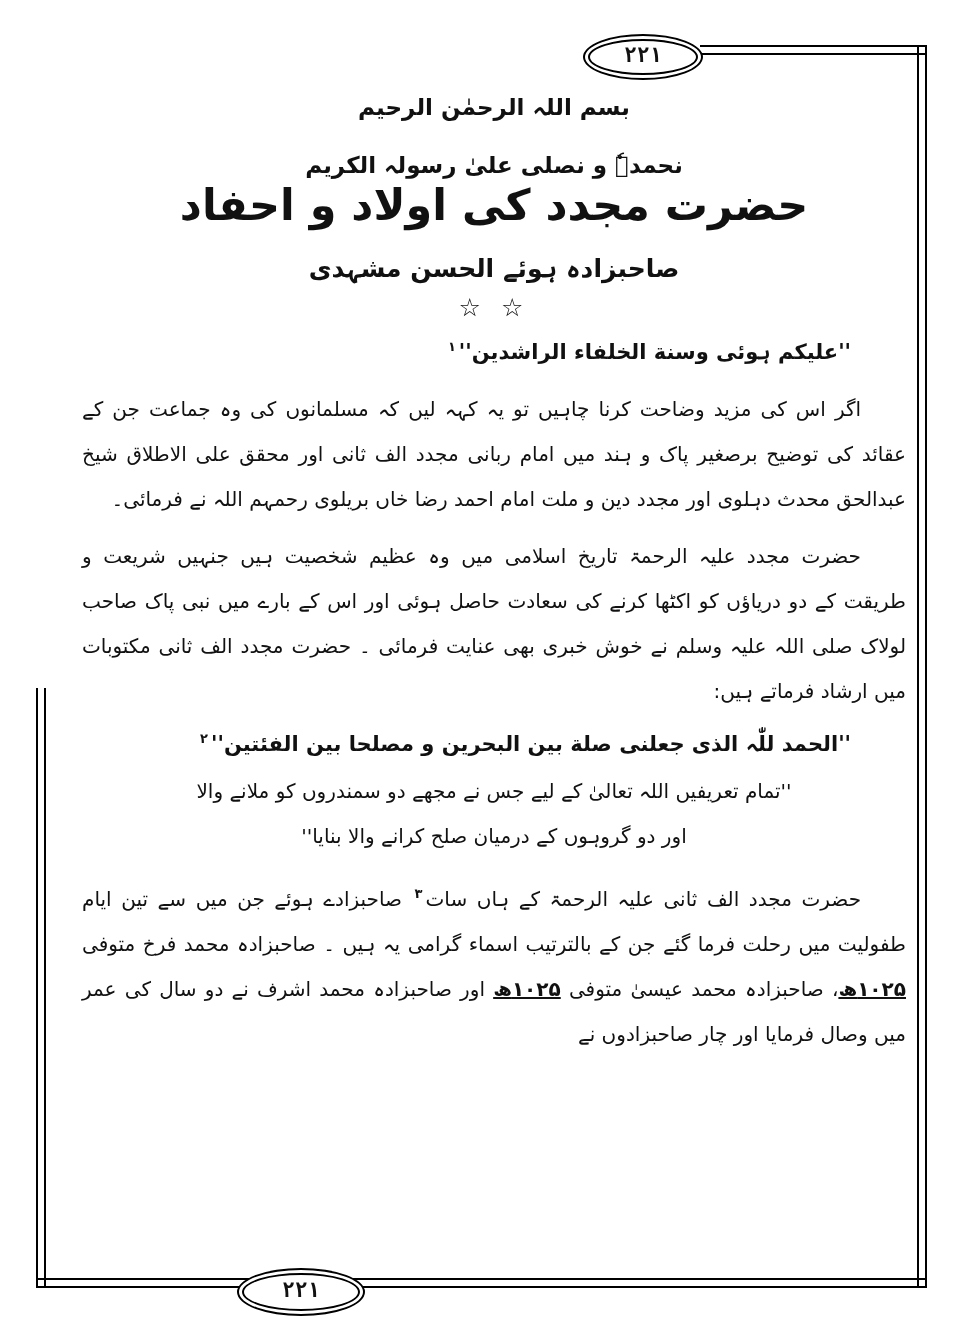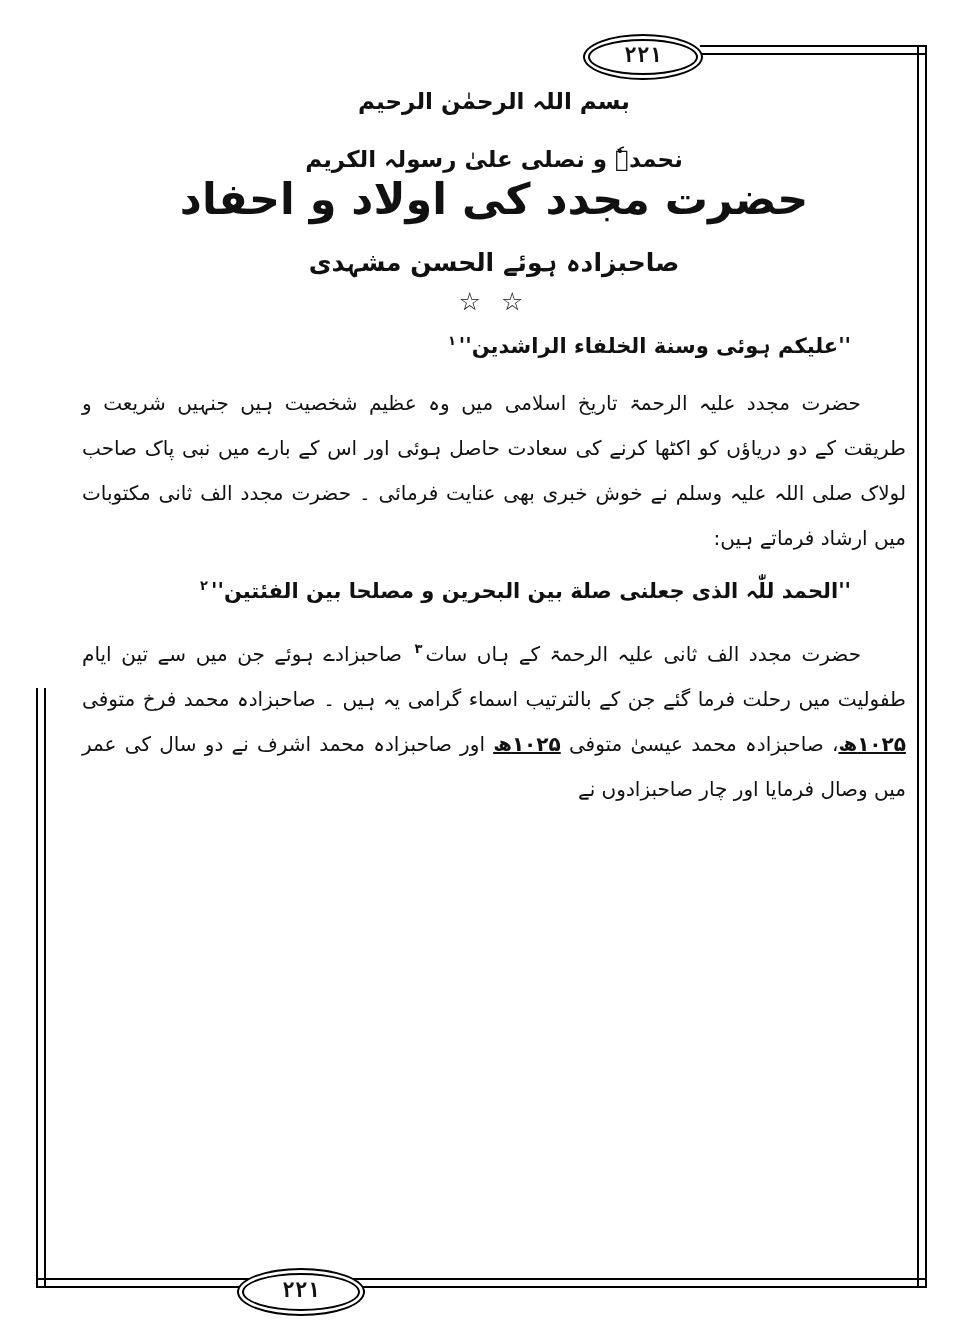--- a/index.html
+++ b/index.html
@@ -27,21 +27,21 @@
   .oval-inner {
     width:100%; height:100%; border:2px solid #000; border-radius:50%;
     display:flex; align-items:center; justify-content:center;
   }
   .oval-top    { left:583px; top:34px;   width:120px; height:46px; }
   .oval-bottom { left:237px; top:1268px; width:128px; height:48px; }
   .pg-num { font-size:21px; font-weight:bold; direction:rtl; line-height:1; padding-bottom:2px; }
 
   
   .content {
-    position:absolute; top:88px; right:54px; width:824px;
+    position:absolute; top:94px; right:54px; width:824px;
     direction:rtl; unicode-bidi:embed;
   }
   .bismillah { text-align:center; font-size:23px; font-weight:bold; }
   .hamd      { text-align:center; font-size:23px; font-weight:bold; margin-top:32px; }
   .title     { text-align:center; font-size:43px; font-weight:bold; line-height:1.3; }
   .t1 { margin-top:32px; }
   .t2 { }
   .byline { text-align:center; font-size:25px; font-weight:bold; margin-top:20px; }
   .stars  { text-align:center; font-size:25px; margin-top:10px; letter-spacing:6px; }
 
@@ -87,22 +87,24 @@
     <div class="hamd">نحمدہٗ و نصلی علیٰ رسولہ الکریم</div>
 
     <div class="title t2">حضرت مجدد کی اولاد و احفاد</div>
 
     <div class="byline">صاحبزادہ ہوئے الحسن مشہدی</div>
     <div class="stars">☆ ☆</div>
 
 
     <div class="quote"><span>''علیکم ہوئی وسنة الخلفاء الراشدین''</span><sup class="fn">۱</sup></div>
 
+    <p class="para">اگر اس کی مزید وضاحت کرنا چاہیں تو یہ کہہ لیں کہ مسلمانوں کی وہ جماعت جن کے عقائد کی توضیح برصغیر پاک و ہند میں امام ربانی مجدد الف ثانی اور محقق علی الاطلاق شیخ عبدالحق محدث دہلوی اور مجدد دین و ملت امام احمد رضا خاں بریلوی رحمہم اللہ نے فرمائی۔</p>
 
     <p class="para">حضرت مجدد علیہ الرحمۃ تاریخ اسلامی میں وہ عظیم شخصیت ہیں جنہیں شریعت و طریقت کے دو دریاؤں کو اکٹھا کرنے کی سعادت حاصل ہوئی اور اس کے بارے میں نبی پاک صاحب لولاک صلی اللہ علیہ وسلم نے خوش خبری بھی عنایت فرمائی ۔ حضرت مجدد الف ثانی مکتوبات میں ارشاد فرماتے ہیں:</p>
 
     <div class="quote"><span>''الحمد للّٰہ الذی جعلنی صلة بین البحرین و مصلحا بین الفئتین''</span><sup class="fn">۲</sup></div>
 
+    <div class="translation">''تمام تعریفیں اللہ تعالیٰ کے لیے جس نے مجھے دو سمندروں کو ملانے والا اور دو گروہوں کے درمیان صلح کرانے والا بنایا''</div>
 
     <p class="para"><span>حضرت مجدد الف ثانی علیہ الرحمۃ کے ہاں سات</span><sup class="fn">۳</sup><span> صاحبزادے ہوئے جن میں سے تین ایام طفولیت میں رحلت فرما گئے جن کے بالترتیب اسماء گرامی یہ ہیں ۔ صاحبزادہ محمد فرخ متوفی </span><span class="year">۱۰۲۵ھ</span><span>، صاحبزادہ محمد عیسیٰ متوفی </span><span class="year">۱۰۲۵ھ</span><span> اور صاحبزادہ محمد اشرف نے دو سال کی عمر میں وصال فرمایا اور چار صاحبزادوں نے</span></p>
 
   </div>
 </div>
 
 </body></html>

